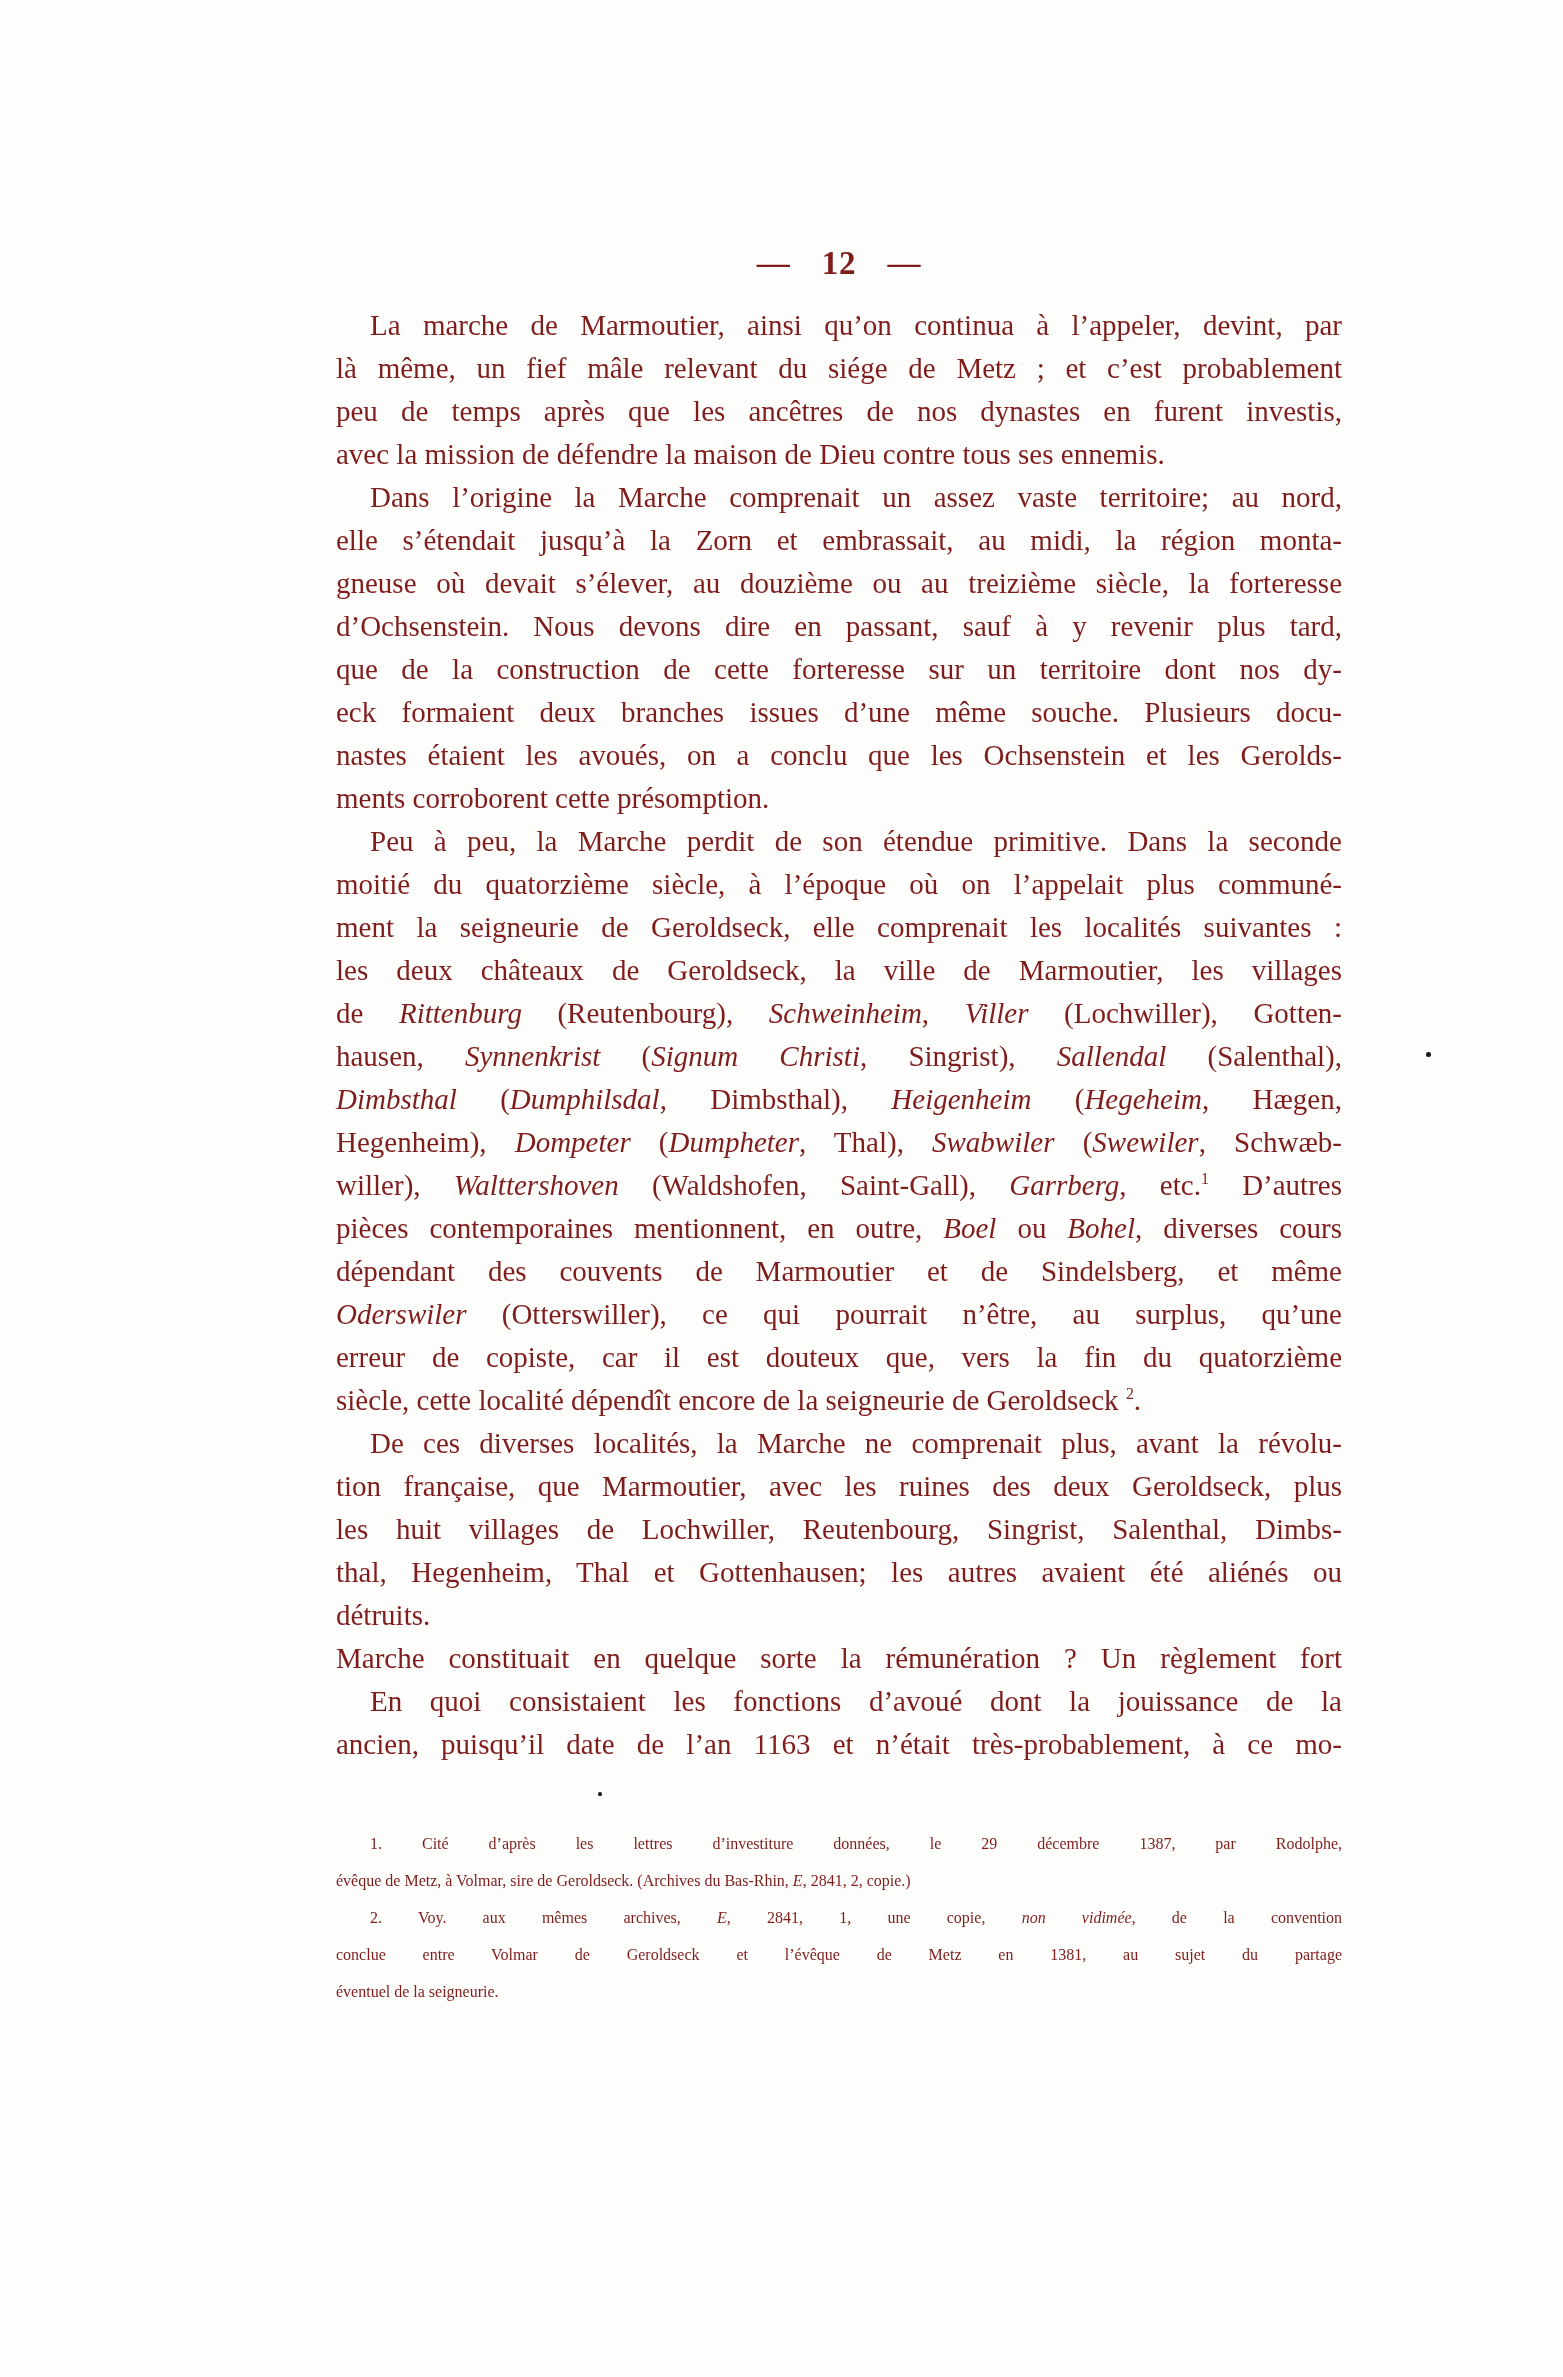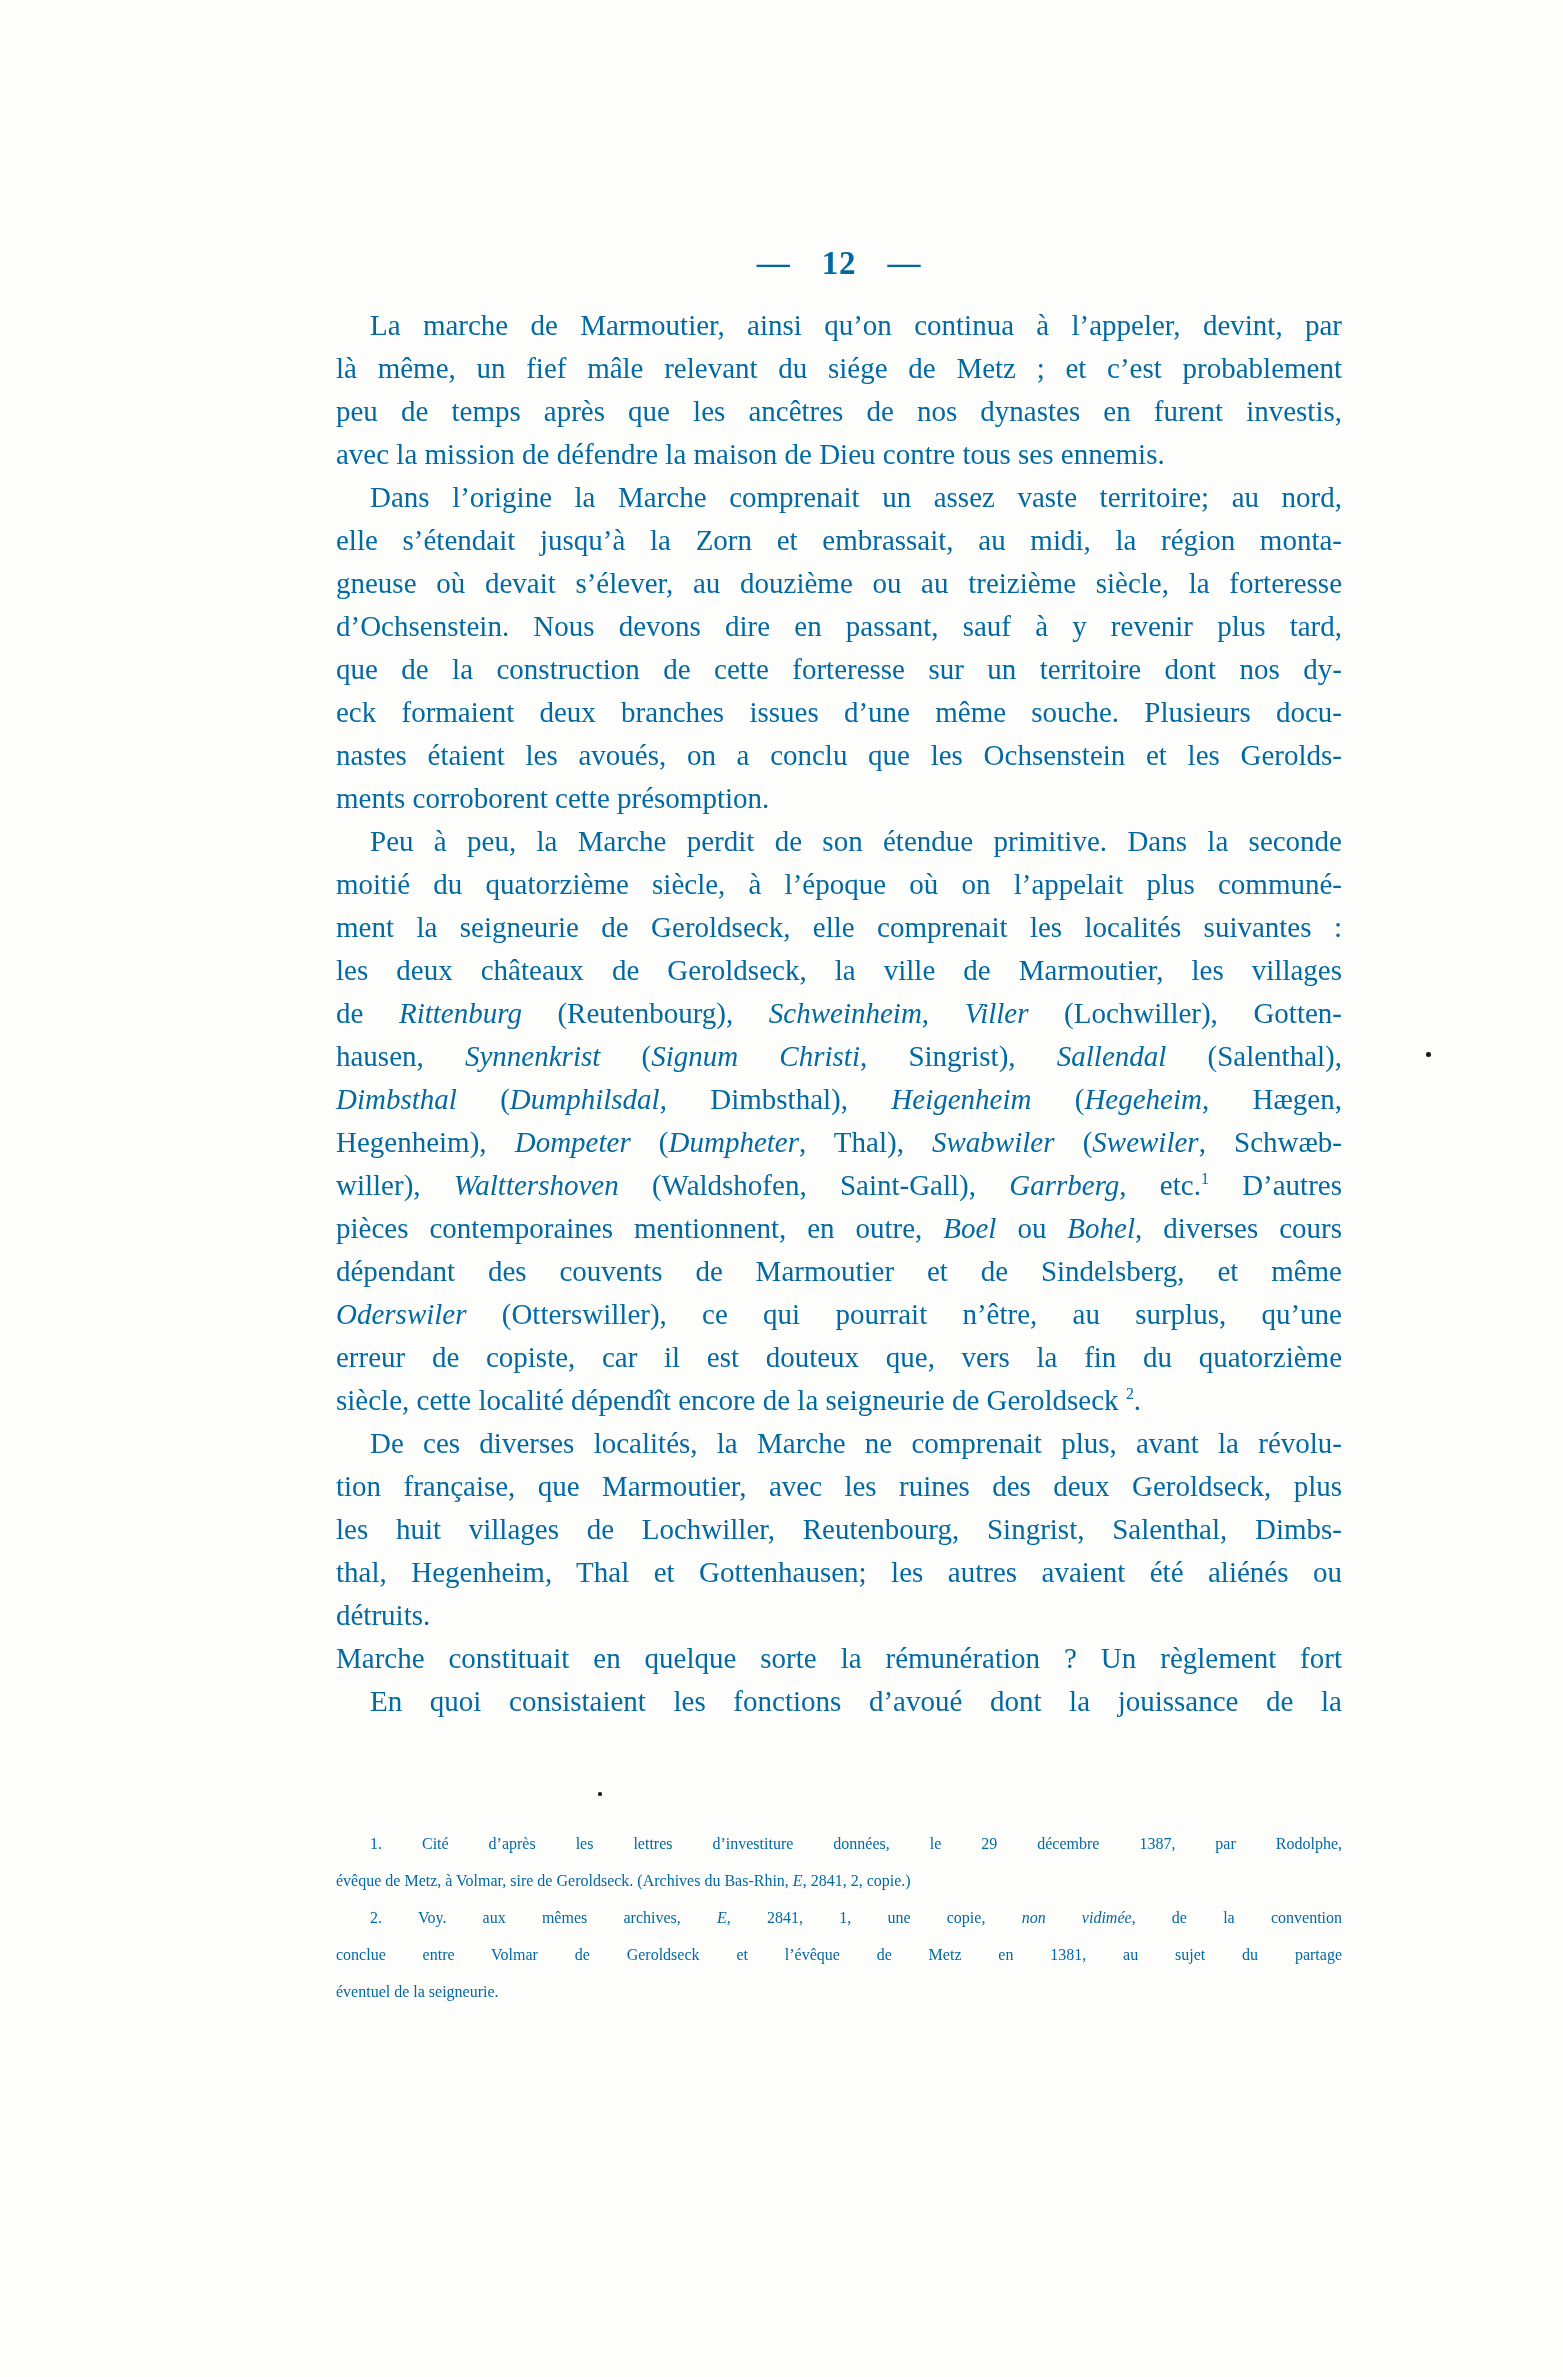--- a/index.html
+++ b/index.html
@@ -1,20 +1,20 @@
 <!DOCTYPE html>
 <html style="font-size:12px"><head>
 <meta charset="utf-8">
 <style>
   html,body{margin:0;padding:0;background:#6e6e6e;}
   .page{
     position:relative;
     width:1563px;height:2377px;
     background:#fdfdfb;
-    color:#0369a1;
+    color:#7f1d1d;
     font-family:"Liberation Serif","DejaVu Serif",serif;
     overflow:hidden;
   }
   .page-number{
     position:absolute;left:336px;top:245px;width:1006px;
     text-align:center;
     font-size:33px;font-weight:bold;
     letter-spacing:0.7px;word-spacing:22.4px;
   }
   .text-block{
@@ -85,20 +85,21 @@
     <div>
         <div class="line indent"><span>De ces diverses localités, la Marche ne comprenait plus, avant la révolu-</span></div>
         <div class="line"><span>tion française, que Marmoutier, avec les ruines des deux Geroldseck, plus</span></div>
         <div class="line"><span>les huit villages de Lochwiller, Reutenbourg, Singrist, Salenthal, Dimbs-</span></div>
         <div class="line"><span>thal, Hegenheim, Thal et Gottenhausen; les autres avaient été aliénés ou</span></div>
         <div class="line last"><span>détruits.</span></div>
       </div>
     <div>
         <div class="line"><span>Marche constituait en quelque sorte la rémunération ? Un règlement fort</span></div>
         <div class="line indent"><span>En quoi consistaient les fonctions d’avoué dont la jouissance de la</span></div>
+        <div class="line"><span>ancien, puisqu’il date de l’an 1163 et n’était très-probablement, à ce mo-</span></div>
       </div>
   </div>
 
   <div class="footnotes">
     <div>
         <div class="line indent"><span>1. Cité d’après les lettres d’investiture données, le 29 décembre 1387, par Rodolphe,</span></div>
         <div class="line last"><span>évêque de Metz, à Volmar, sire de Geroldseck. (Archives du Bas-Rhin, </span><i>E</i><span>, 2841, 2, copie.)</span></div>
       </div>
     <div>
         <div class="line indent"><span>2. Voy. aux mêmes archives, </span><i>E</i><span>, 2841, 1, une copie, </span><i>non vidimée</i><span>, de la convention</span></div>

